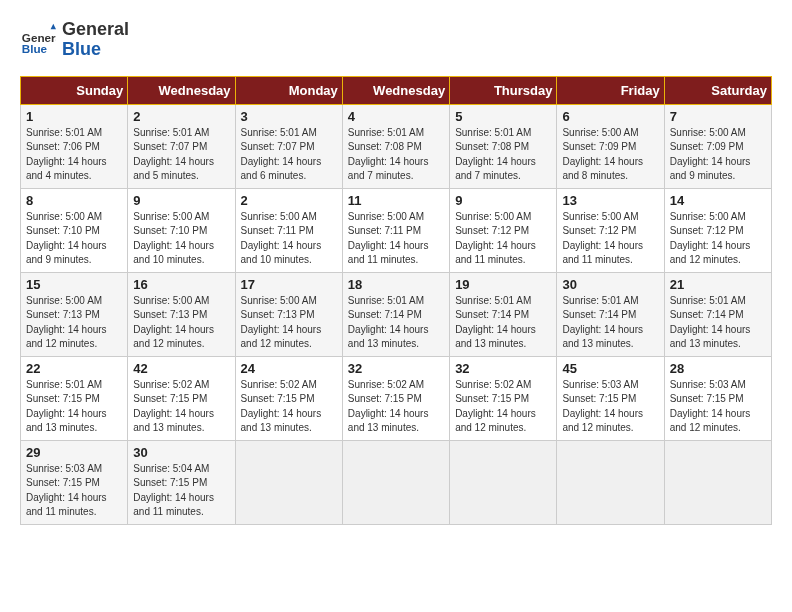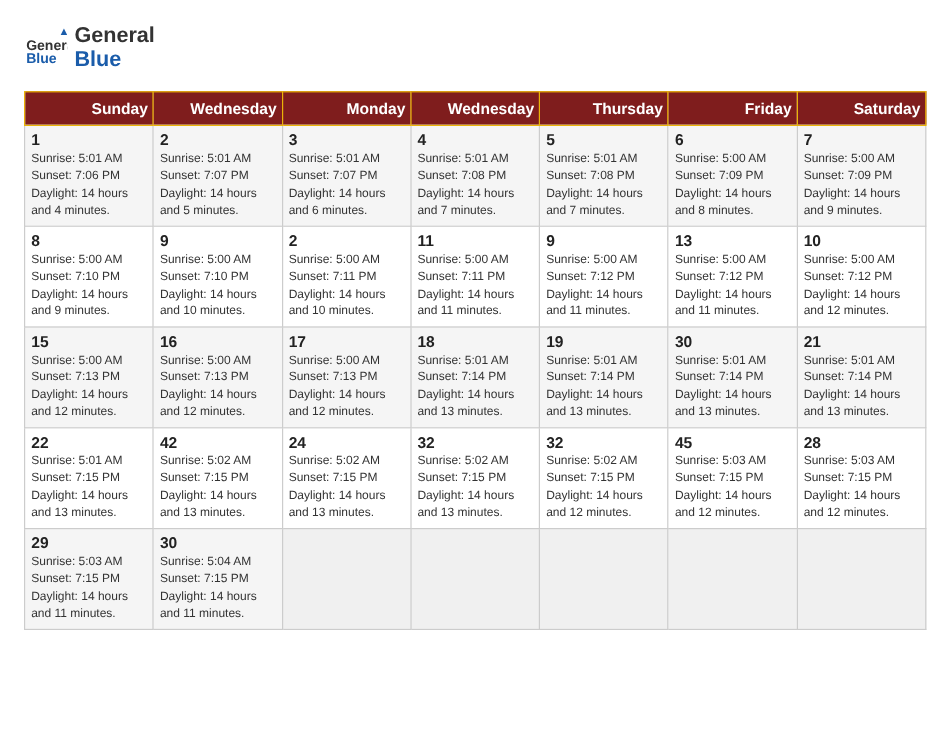--- a/index.html
+++ b/index.html
@@ -222,21 +222,21 @@
       </td>
         <td>
         <span class="day-num">13</span>
         <div class="day-info">
           Sunrise: 5:00 AM<br>
           Sunset: 7:12 PM<br>
           Daylight: 14 hours and 11 minutes.
         </div>
       </td>
         <td>
-        <span class="day-num">10</span>
+        <span class="day-num">14</span>
         <div class="day-info">
           Sunrise: 5:00 AM<br>
           Sunset: 7:12 PM<br>
           Daylight: 14 hours and 12 minutes.
         </div>
       </td>
       </tr>
       <tr class="row-shaded">
         <td>
         <span class="day-num">15</span>

